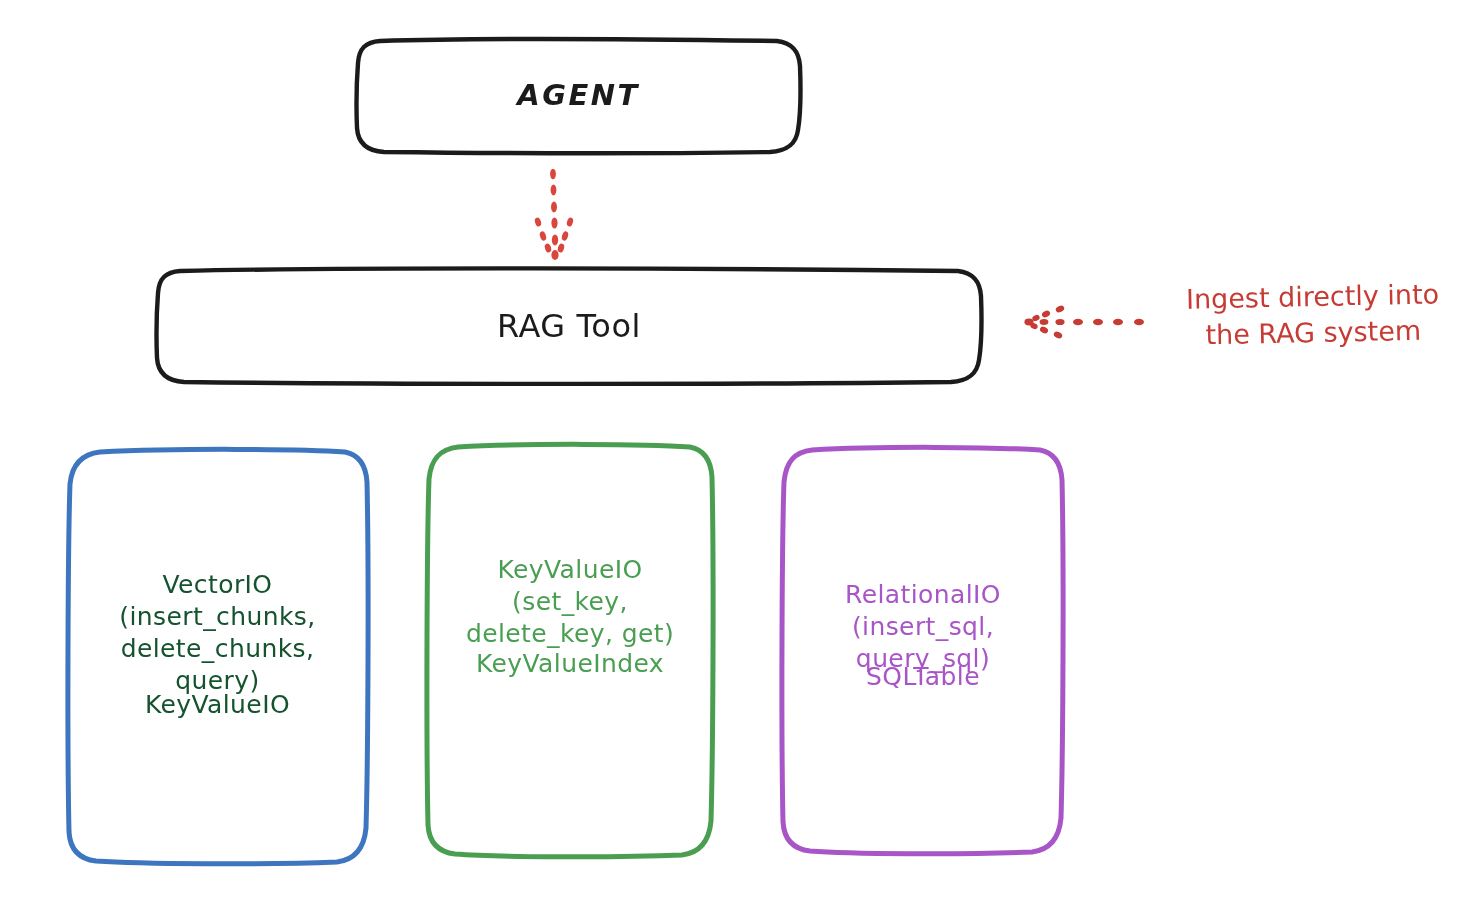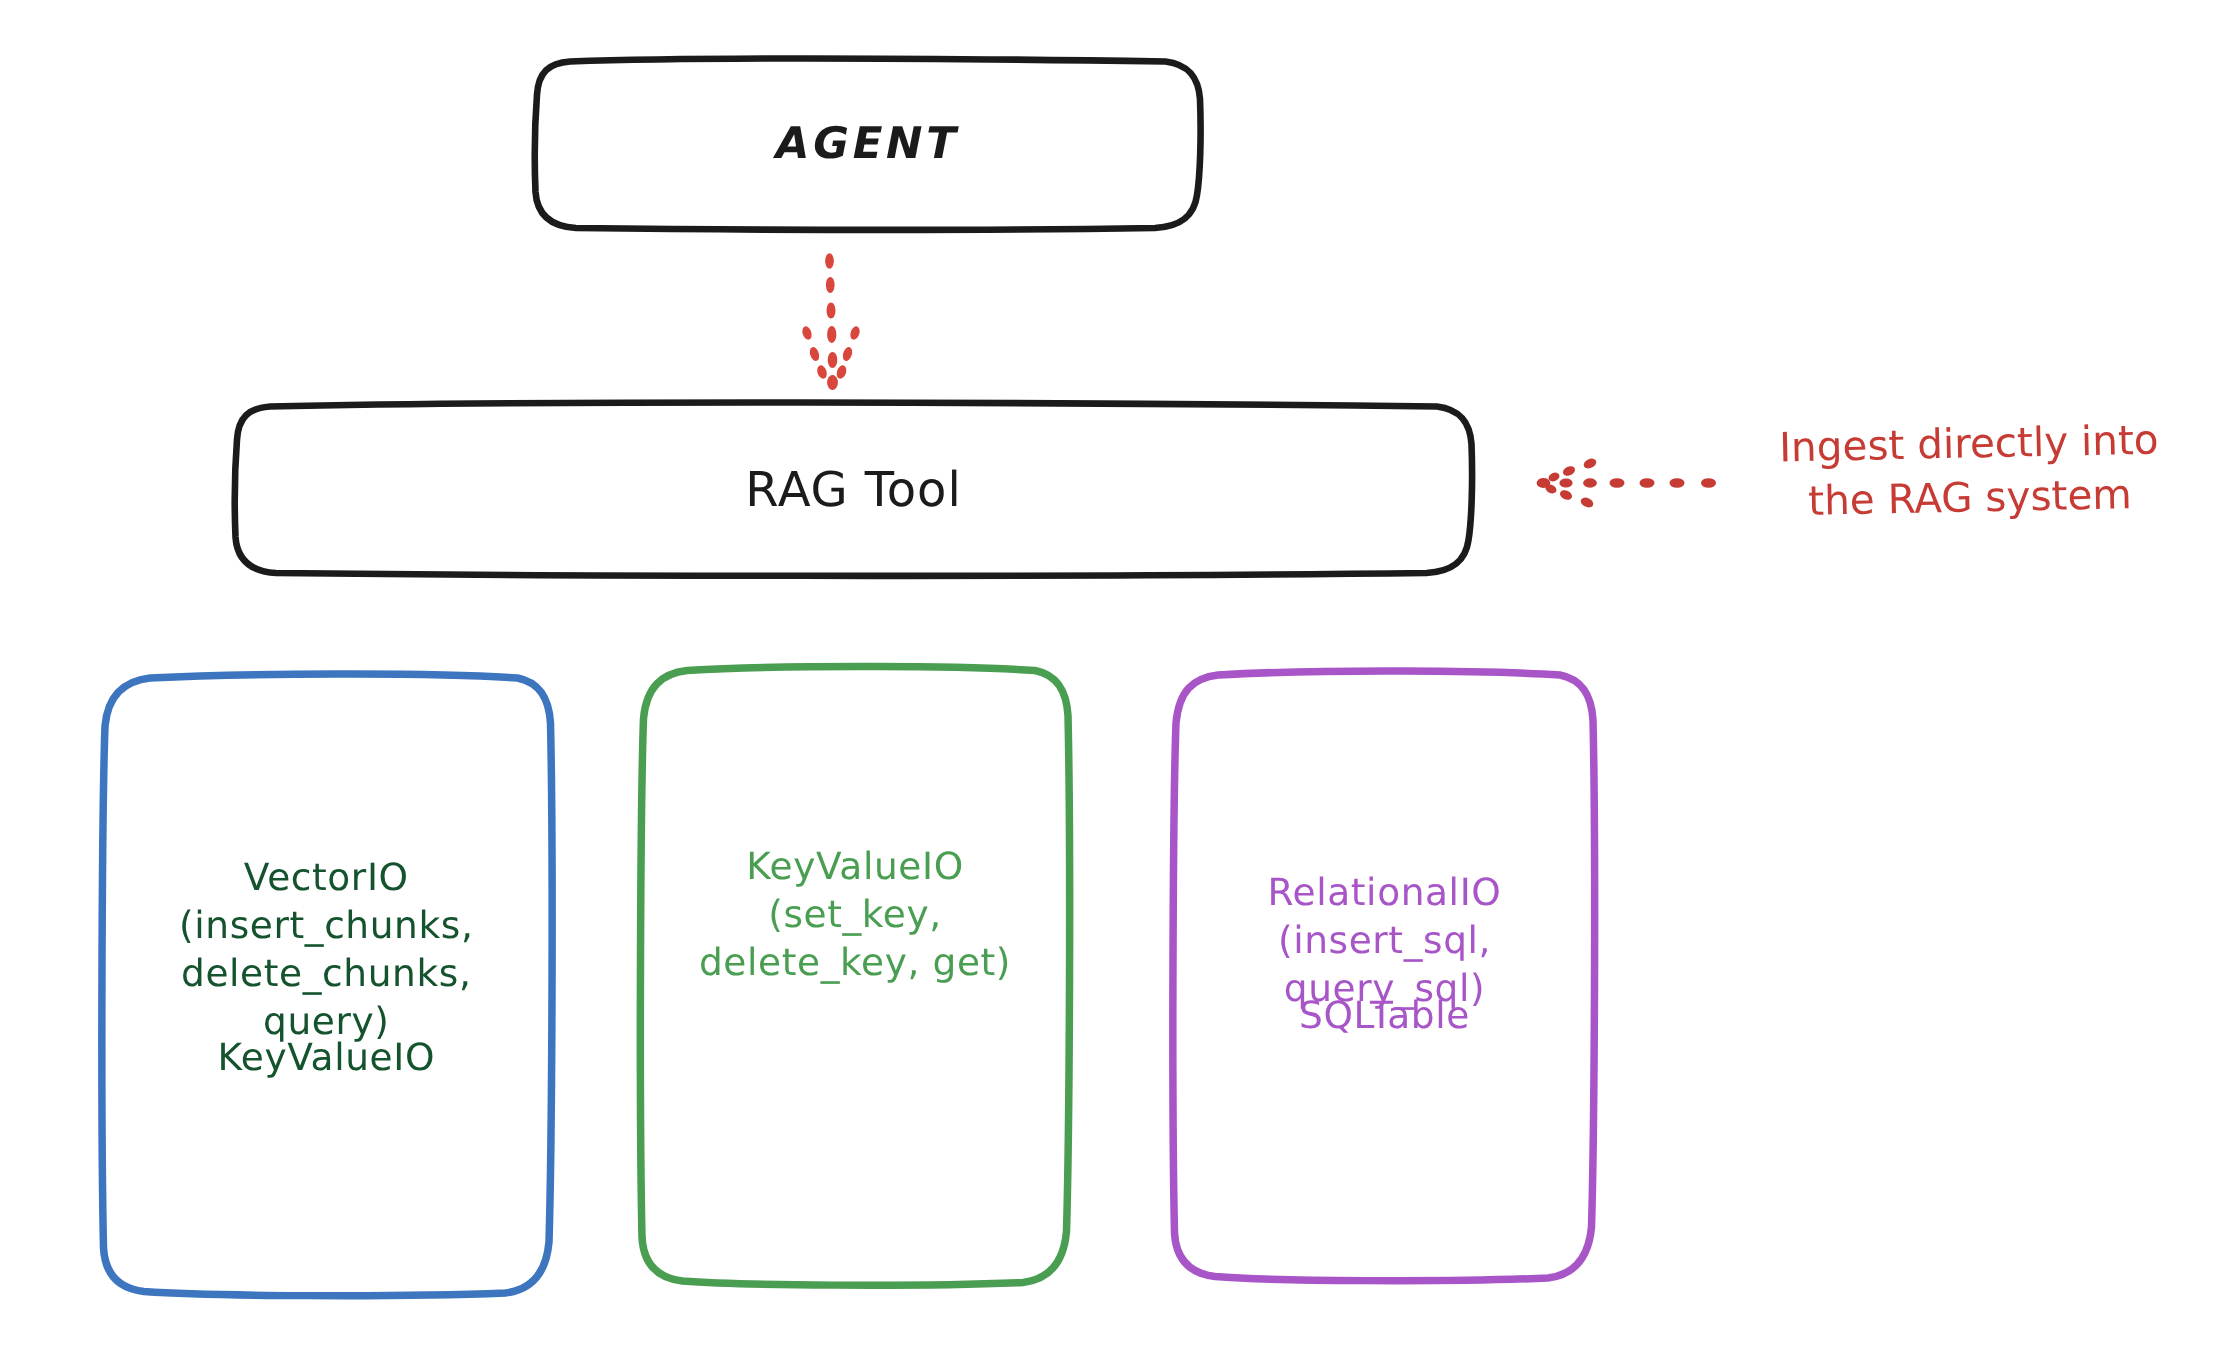--- a/index.html
+++ b/index.html
@@ -239,20 +239,21 @@
     <div class="node-label">KeyValueIO</div>
   </div>
 </div>
 
 <div class="node provider" id="key-value-io-node">
   <div>
     <div class="node-label">KeyValueIO
 (set_key,
 delete_key, get)</div>
     <span class="spacer-line"></span>
+    <div class="node-label">KeyValueIndex</div>
   </div>
 </div>
 
 <div class="node provider" id="relational-io-node">
   <div>
     <div class="node-label">RelationalIO
 (insert_sql,
 query_sql)</div>
     <span class="spacer-line"></span>
     <div class="node-label">SQLTable</div>

